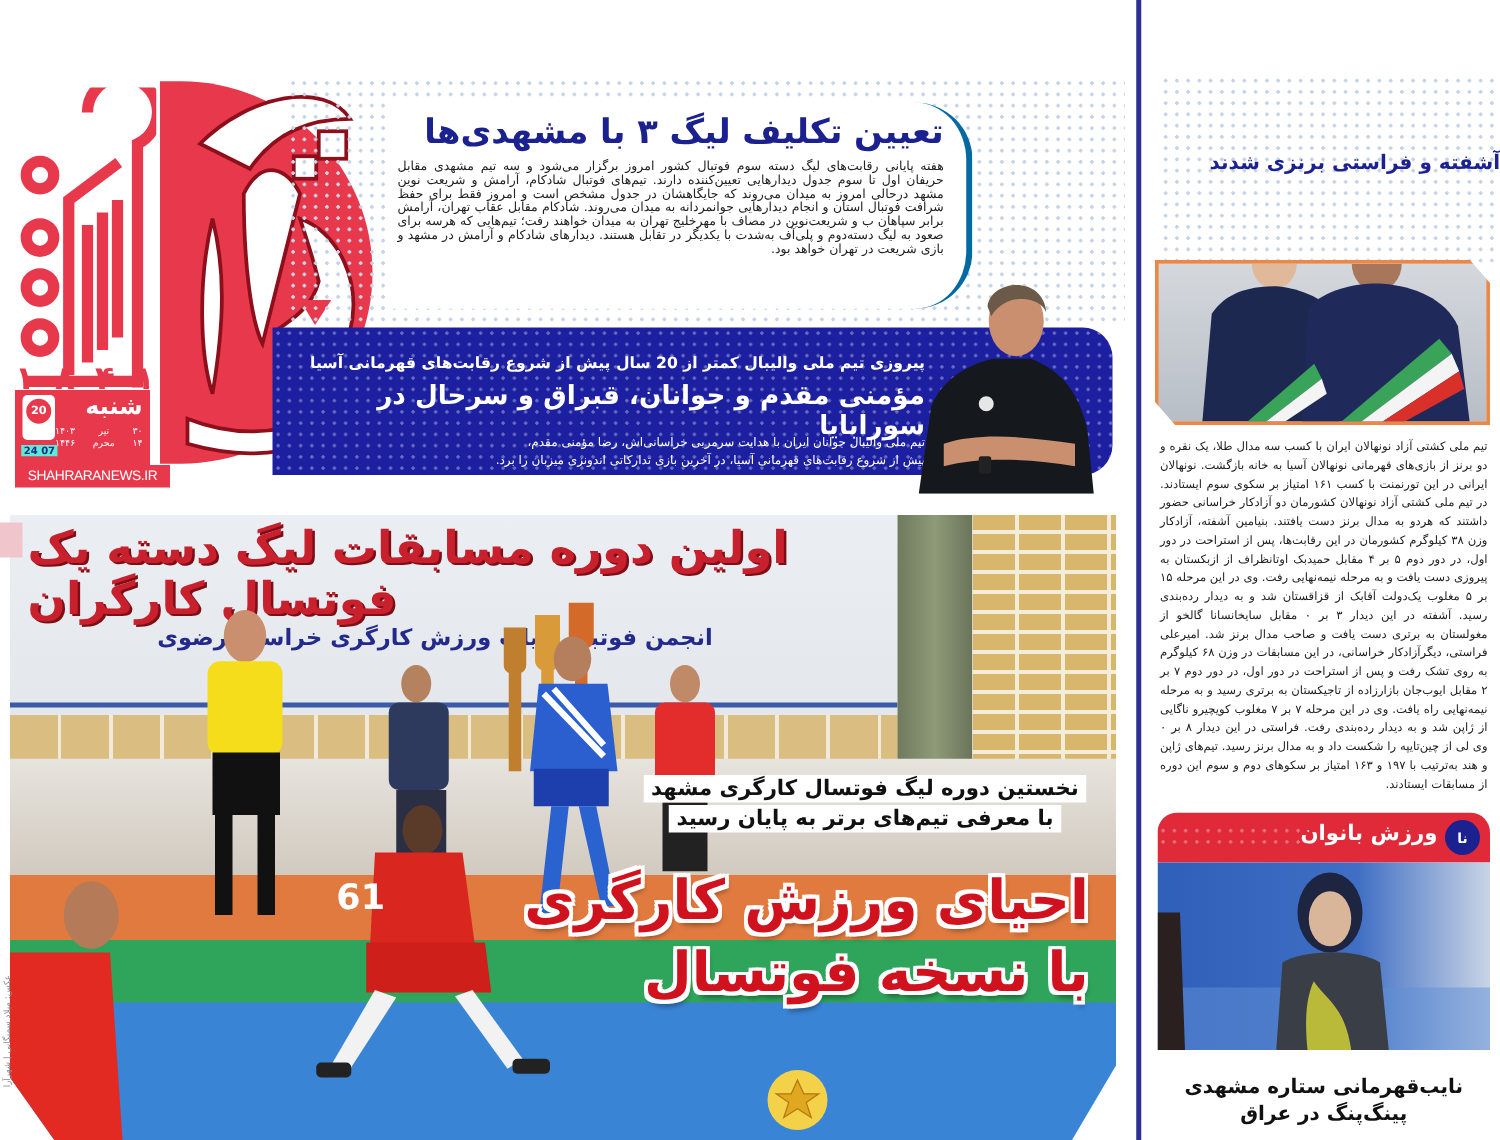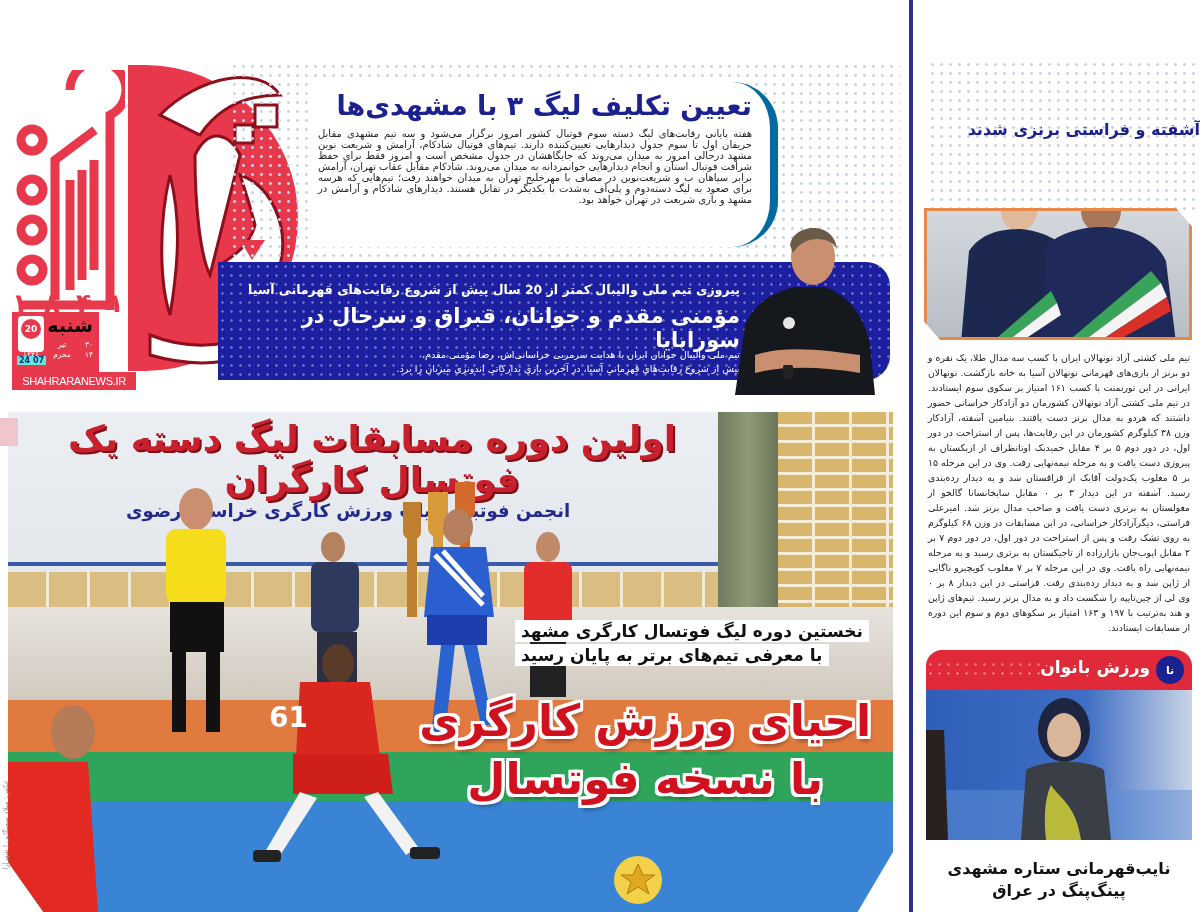--- a/index.html
+++ b/index.html
@@ -13,71 +13,71 @@
   .dots-light {
     background-image: radial-gradient(circle, rgba(255,255,255,0.35) 1.1px, transparent 1.5px);
     background-size: 9px 9px;
   }
 
   
   #masthead { position: absolute; left: 0; top: 40px; width: 300px; height: 340px; direction: ltr; }
   #logo-mark { position: absolute; left: 10px; top: 30px; width: 115px; height: 245px; }
   #issue-number { position: absolute; left: 12px; top: 282px; width: 112px; display: flex; justify-content: space-between;
     font-family: "DejaVu Sans", sans-serif; font-weight: bold; color: #e8394c; font-size: 26px; }
-  #date-box { position: absolute; left: 12px; top: 272px; width: 87px; height: 66px; background: #e8394c; margin-top: 40px; }
-  #date-box .day { position: absolute; right: 6px; top: 2px; color: #000000; font-weight: bold; font-size: 19px; direction: rtl; }
+  #date-box { position: absolute; left: 12px; top: 272px; width: 108px; height: 66px; background: #e8394c; margin-top: 40px; }
+  #date-box .day { position: absolute; right: 6px; top: 2px; color: #ffffff; font-weight: bold; font-size: 19px; direction: rtl; }
   #date-box .badge { position: absolute; left: 6px; top: 4px; width: 26px; height: 36px; background: #fff; border-radius: 4px; }
   #date-box .badge span { position:absolute; left:3px; top:3px; width:20px; height:20px; border-radius:50%; background:#e8394c; color:#fff; font-size:9px; font-weight:bold; display:flex; align-items:center; justify-content:center; }
   #date-box .greg { position: absolute; left: 5px; top: 44px; color: #1c2a8a; font-size: 8px; font-weight: bold; background:#5eead4; padding: 0 2px; }
   #date-box .row1 { position:absolute; right:6px; top:28px; color:#fff; font-size:7.5px; direction:rtl; width:70px; display:flex; justify-content:space-between; }
   #date-box .row2 { position:absolute; right:6px; top:38px; color:#fff; font-size:7.5px; direction:rtl; width:70px; display:flex; justify-content:space-between; }
   #site-url { position: absolute; left: 12px; top: 372px; width: 124px; height: 18px; background: #e8394c; color: #fff; font-family: "Liberation Sans Narrow", "Liberation Sans", sans-serif;
     font-size: 11px; letter-spacing: -0.3px; text-align: center; line-height: 18px; }
 
   #brand-circle { position: absolute; left: 128px; top: 65px; width: 170px; height: 306px; border-radius: 0 170px 170px 0; background: #e8394c; overflow: hidden; }
   #brand-script { position: absolute; left: 140px; top: 55px; width: 160px; height: 320px; }
 
   
   #top-dots { position: absolute; left: 230px; top: 62px; width: 670px; height: 200px; }
-  #top-story { position: absolute; left: 310px; top: 82px; width: 468px; height: 165px; background: #fff; border-right: 8px solid #0369a1; border-radius: 0 46px 46px 0; padding: 6px 18px 0 8px; }
+  #top-story { position: absolute; left: 310px; top: 82px; width: 468px; height: 165px; background: #fff; border-right: 5px solid #0369a1; border-radius: 0 46px 46px 0; padding: 6px 18px 0 8px; }
   #top-story h1 { font-size: 27px; font-weight: 900; color: #1c2190; text-align: right; line-height: 36px; letter-spacing: -0.5px; }
   #top-story p { font-size: 10px; line-height: 11px; text-align: justify; color: #222; margin-top: 4px; }
 
   
   #volley { position: absolute; left: 218px; top: 262px; width: 672px; height: 118px; background: #1c20a0; border-radius: 0 24px 24px 0; overflow: hidden; }
   #volley .dots-light { position:absolute; inset:0; }
   #volley .kicker { position: absolute; right: 150px; top: 20px; color: #fff; font-size: 12.5px; font-weight: bold; }
   #volley .headline { position: absolute; right: 150px; top: 42px; color: #fff; font-size: 21px; font-weight: 900; letter-spacing: -0.3px; }
   #volley .lede { position: absolute; right: 150px; top: 86px; color: #fff; font-size: 9.6px; line-height: 14px; width: 420px; }
   #coach { position: absolute; left: 735px; top: 215px; width: 150px; height: 180px; }
 
   
   #main-photo { position: absolute; left: 8px; top: 412px; width: 885px; height: 500px; overflow: hidden;
     clip-path: polygon(0 0, 100% 0, 100% 88%, 96% 100%, 4% 100%, 0 90%); }
   #mp-wall { position:absolute; left:0; top:0; width:710px; height:255px; background: linear-gradient(#ebeef2, #dfe3e8); }
-  #mp-banner-text { position:absolute; left:14px; top:6px; width: 700px; text-align:center; color:#c8202d; font-size: 36px; font-weight:900; text-shadow: 2px 2px 0 #7d0e16; direction: rtl; }
+  #mp-banner-text { position:absolute; left:14px; top:6px; width: 700px; text-align:left; color:#c8202d; font-size: 36px; font-weight:900; text-shadow: 2px 2px 0 #7d0e16; direction: rtl; }
   #mp-banner-sub { position:absolute; left:60px; top:88px; width: 560px; text-align:center; color:#242a8c; font-size: 18px; font-weight:900; direction: rtl; }
   #mp-blueline { position:absolute; left:0; top:150px; width:710px; height:4px; background:#3b5aa8; }
   #mp-bricks { position:absolute; left:0; top:160px; width:710px; height:36px;
     background: repeating-linear-gradient(90deg, #d9b76f 0 38px, #f4ebd6 38px 41px), #d9b76f; opacity:0.85; }
   #mp-bricks2 { position:absolute; left:770px; top:0; width:115px; height:255px;
     background:
       repeating-linear-gradient(0deg, #f3ecd9 0 3px, transparent 3px 16px),
       repeating-linear-gradient(90deg, #d8b66c 0 34px, #f3ecd9 34px 37px); }
   #mp-pillar { position:absolute; left:710px; top:0; width:60px; height:290px; background: linear-gradient(90deg,#6f7a5e,#8f9a78,#6a745a); }
   #mp-back { position:absolute; left:0; top:195px; width:885px; height:100px; background: linear-gradient(#e7e3dd,#cfc8bd); }
   #mp-orange { position:absolute; left:0; top:288px; width:885px; height:56px; background:#e07a3f; }
   #mp-green { position:absolute; left:0; top:340px; width:885px; height:52px; background:#2ea55a; }
   #mp-blue { position:absolute; left:0; top:390px; width:885px; height:110px; background:#3a84d6; }
   .person { position:absolute; }
   #photo-credit { position:absolute; left:2px; top:780px; writing-mode: vertical-rl; transform: rotate(180deg); font-size: 7px; color:#888; direction: rtl; }
 
-  #mp-kicker { position:absolute; right: 24px; top: 208px; direction: rtl; text-align: left; margin-left: 28px; }
+  #mp-kicker { position:absolute; right: 24px; top: 208px; direction: rtl; text-align: center; margin-left: 28px; }
   #mp-kicker span { display:inline-block; background:#fff; color:#111; font-size: 17px; font-weight: 900; padding: 1px 6px; margin-bottom: 2px; }
-  #mp-headline { position:absolute; right: 22px; top: 280px; direction: rtl; text-align: center; }
+  #mp-headline { position:absolute; right: 22px; top: 280px; direction: rtl; text-align: right; }
   #mp-headline div { color:#d0121f; font-size: 44px; font-weight: 900; line-height: 58px; letter-spacing: -1px;
     text-shadow: -3px -3px 0 #fff, 3px -3px 0 #fff, -3px 3px 0 #fff, 3px 3px 0 #fff, 0 3px 0 #fff, 0 -3px 0 #fff, 3px 0 0 #fff, -3px 0 0 #fff, 2px 5px 4px rgba(0,0,0,0.35); }
 
   #side-ribbon { position:absolute; left:0; top:418px; width:18px; height:28px; background:#f0c6cc; }
 
   
   #col-rule { position:absolute; left: 909px; top: 0; width: 4px; height: 912px; background: #2b2f8f; }
   #right-col { position:absolute; left: 920px; top: 0; width: 280px; height: 912px; }
   #rc-dots { position:absolute; left: 8px; top: 60px; width: 272px; height: 150px; }
   #rc-kicker { position:absolute; right: 12px; top: 97px; font-size: 10.5px; font-weight: bold; color:#1a1a1a; }

